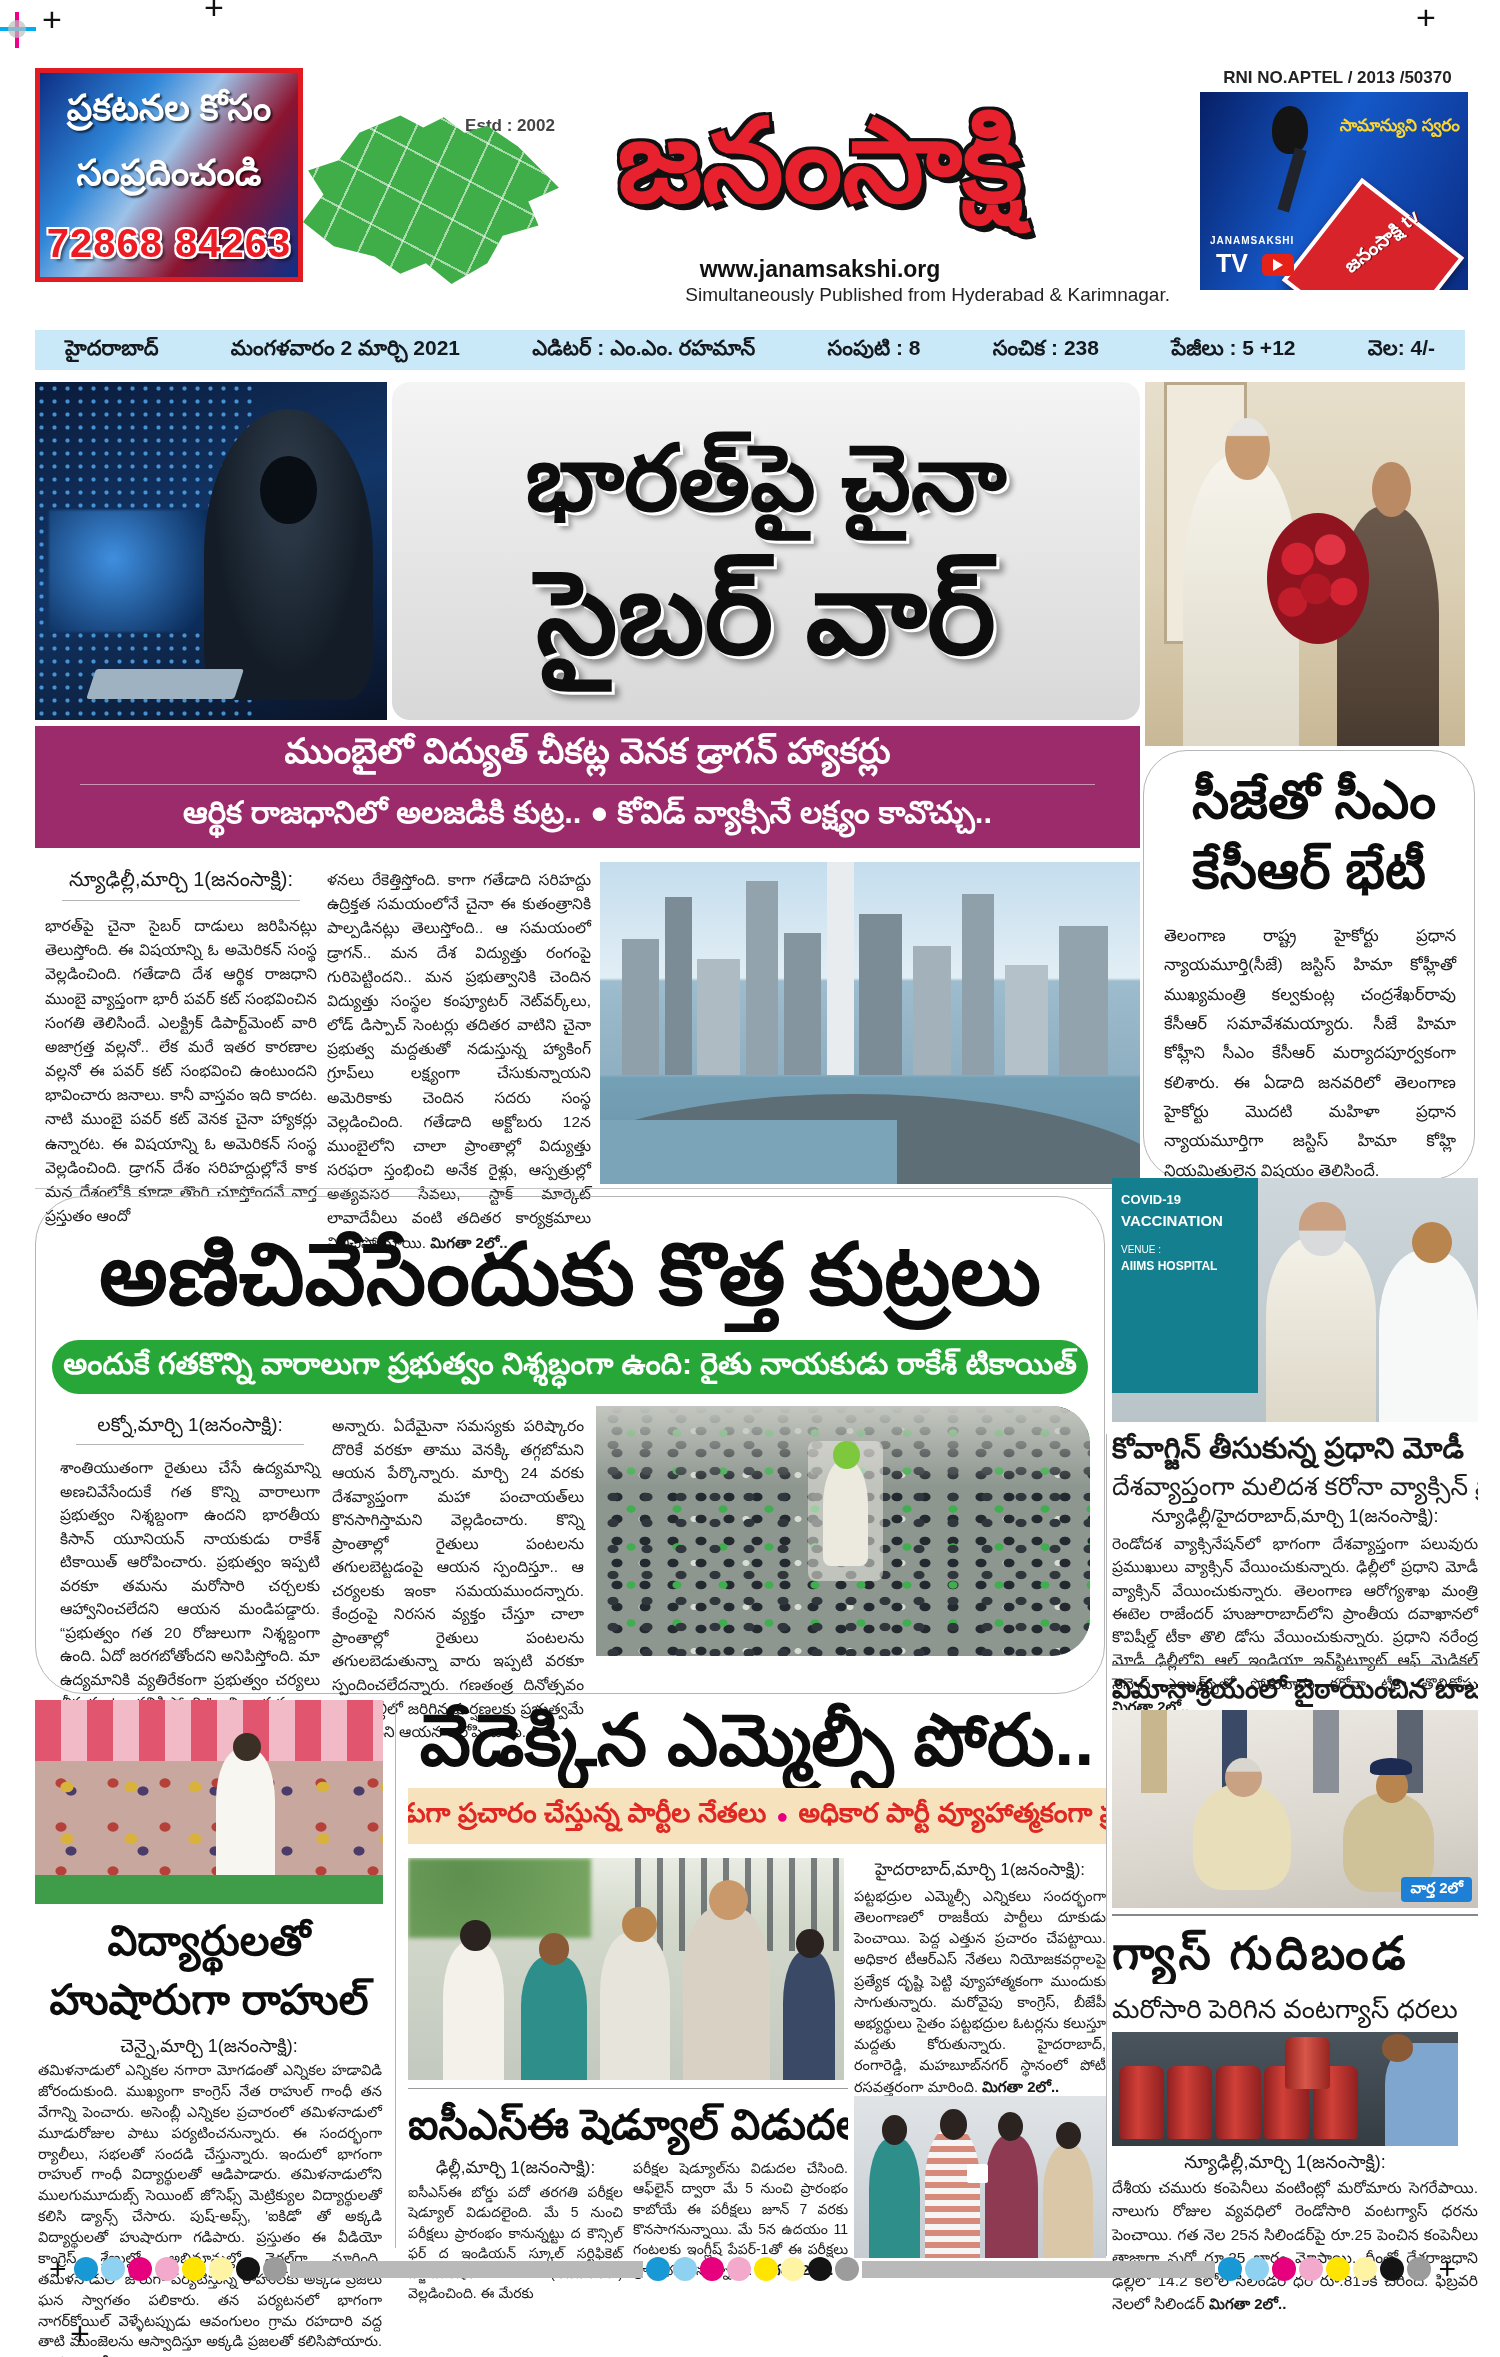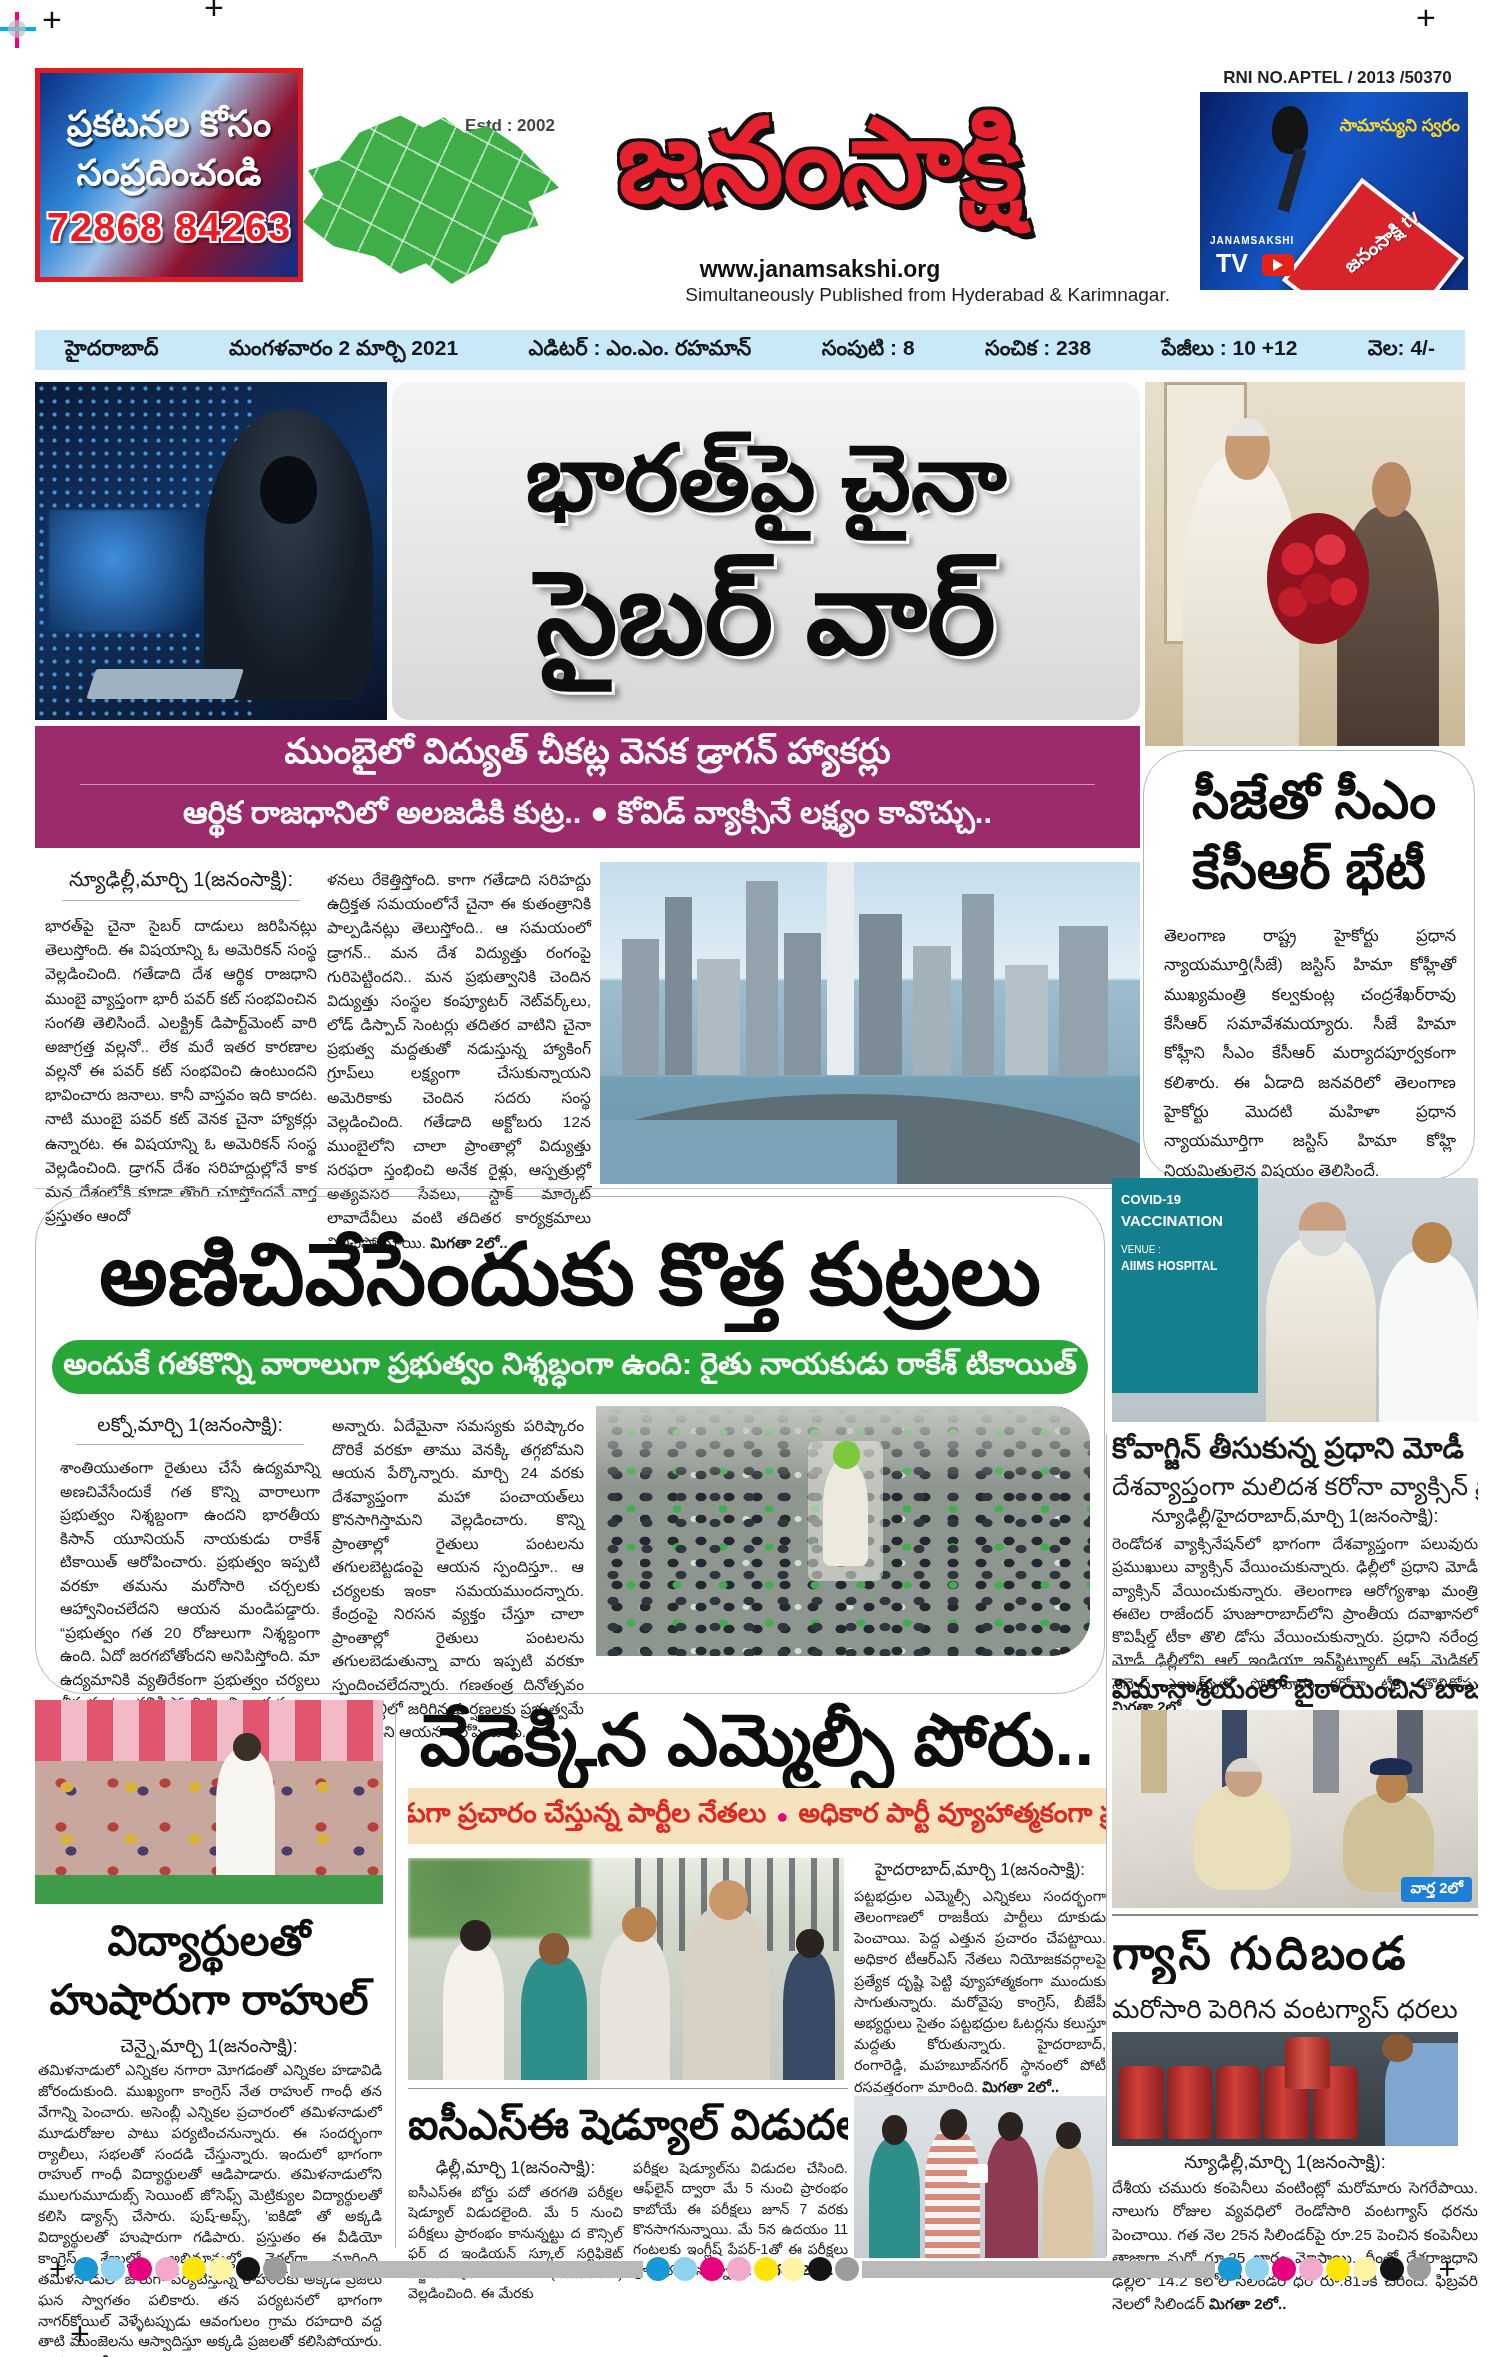--- a/index.html
+++ b/index.html
@@ -16,21 +16,21 @@
 
   
   #reg-cross{left:0;top:12px;width:36px;height:36px;}
   #reg-cross .v{position:absolute;left:15px;top:0;width:4px;height:36px;background:#ec008c;}
   #reg-cross .h{position:absolute;left:0;top:15px;width:36px;height:4px;background:#00aeef;}
   #reg-cross .d{position:absolute;left:8px;top:8px;width:18px;height:18px;border-radius:50%;background:#bdbdbd;opacity:.7;}
 
   
   #ad-box{left:35px;top:68px;width:268px;height:214px;border:5px solid #e01b22;
     background:linear-gradient(125deg,#0d2f86 0%,#2f86d8 30%,#9dc2e8 46%,#8c1430 68%,#0d2f86 100%);
-    display:flex;flex-direction:column;justify-content:center;align-items:center;gap:4px;}
+    display:flex;flex-direction:column;justify-content:center;align-items:center;gap:20px;}
   .ad-line{color:#fff;font-weight:900;font-size:36px;line-height:1.25;text-shadow:2px 2px 2px rgba(0,0,0,.65);}
   .ad-phone{color:#ed1c24;font-weight:900;font-size:40px;letter-spacing:1px;margin-top:6px;
     text-shadow:-2px -2px 0 #fff,2px -2px 0 #fff,-2px 2px 0 #fff,2px 2px 0 #fff,4px 4px 3px rgba(0,0,0,.5);text-align:right;}
   #tagline{left:330px;top:74px;width:530px;text-align:center;font-size:27px;font-weight:700;color:#222;}
   #estd{left:410px;top:116px;width:200px;text-align:center;font-size:17px;font-weight:700;color:#444;}
   #map{left:303px;top:112px;width:256px;height:172px;
     background:
       repeating-linear-gradient(115deg,rgba(255,255,255,.55) 0 2px,transparent 2px 36px),
       repeating-linear-gradient(28deg,rgba(255,255,255,.55) 0 2px,transparent 2px 42px),
       #3fae49;
@@ -247,21 +247,21 @@
     <div class="tv-yt"></div>
     <div class="tv-yt-play"></div>
   </div>
 
   <div id="datebar" class="abs">
     <span>హైదరాబాద్</span>
     <span>మంగళవారం 2 మార్చి 2021</span>
     <span>ఎడిటర్ : ఎం.ఎం. రహమాన్</span>
     <span>సంపుటి : 8</span>
     <span>సంచిక : 238</span>
-    <span>పేజీలు : 10 +12</span>
+    <span>పేజీలు : 5 +12</span>
     <span>వెల: 4/-</span>
   </div>
 
   <div id="hacker-photo" class="photo">
     <div class="hp-grid"></div>
     <div class="hp-screen"></div>
     <div class="hp-hood"></div>
     <div class="hp-face"></div>
     <div class="hp-laptop"></div>
   </div>

